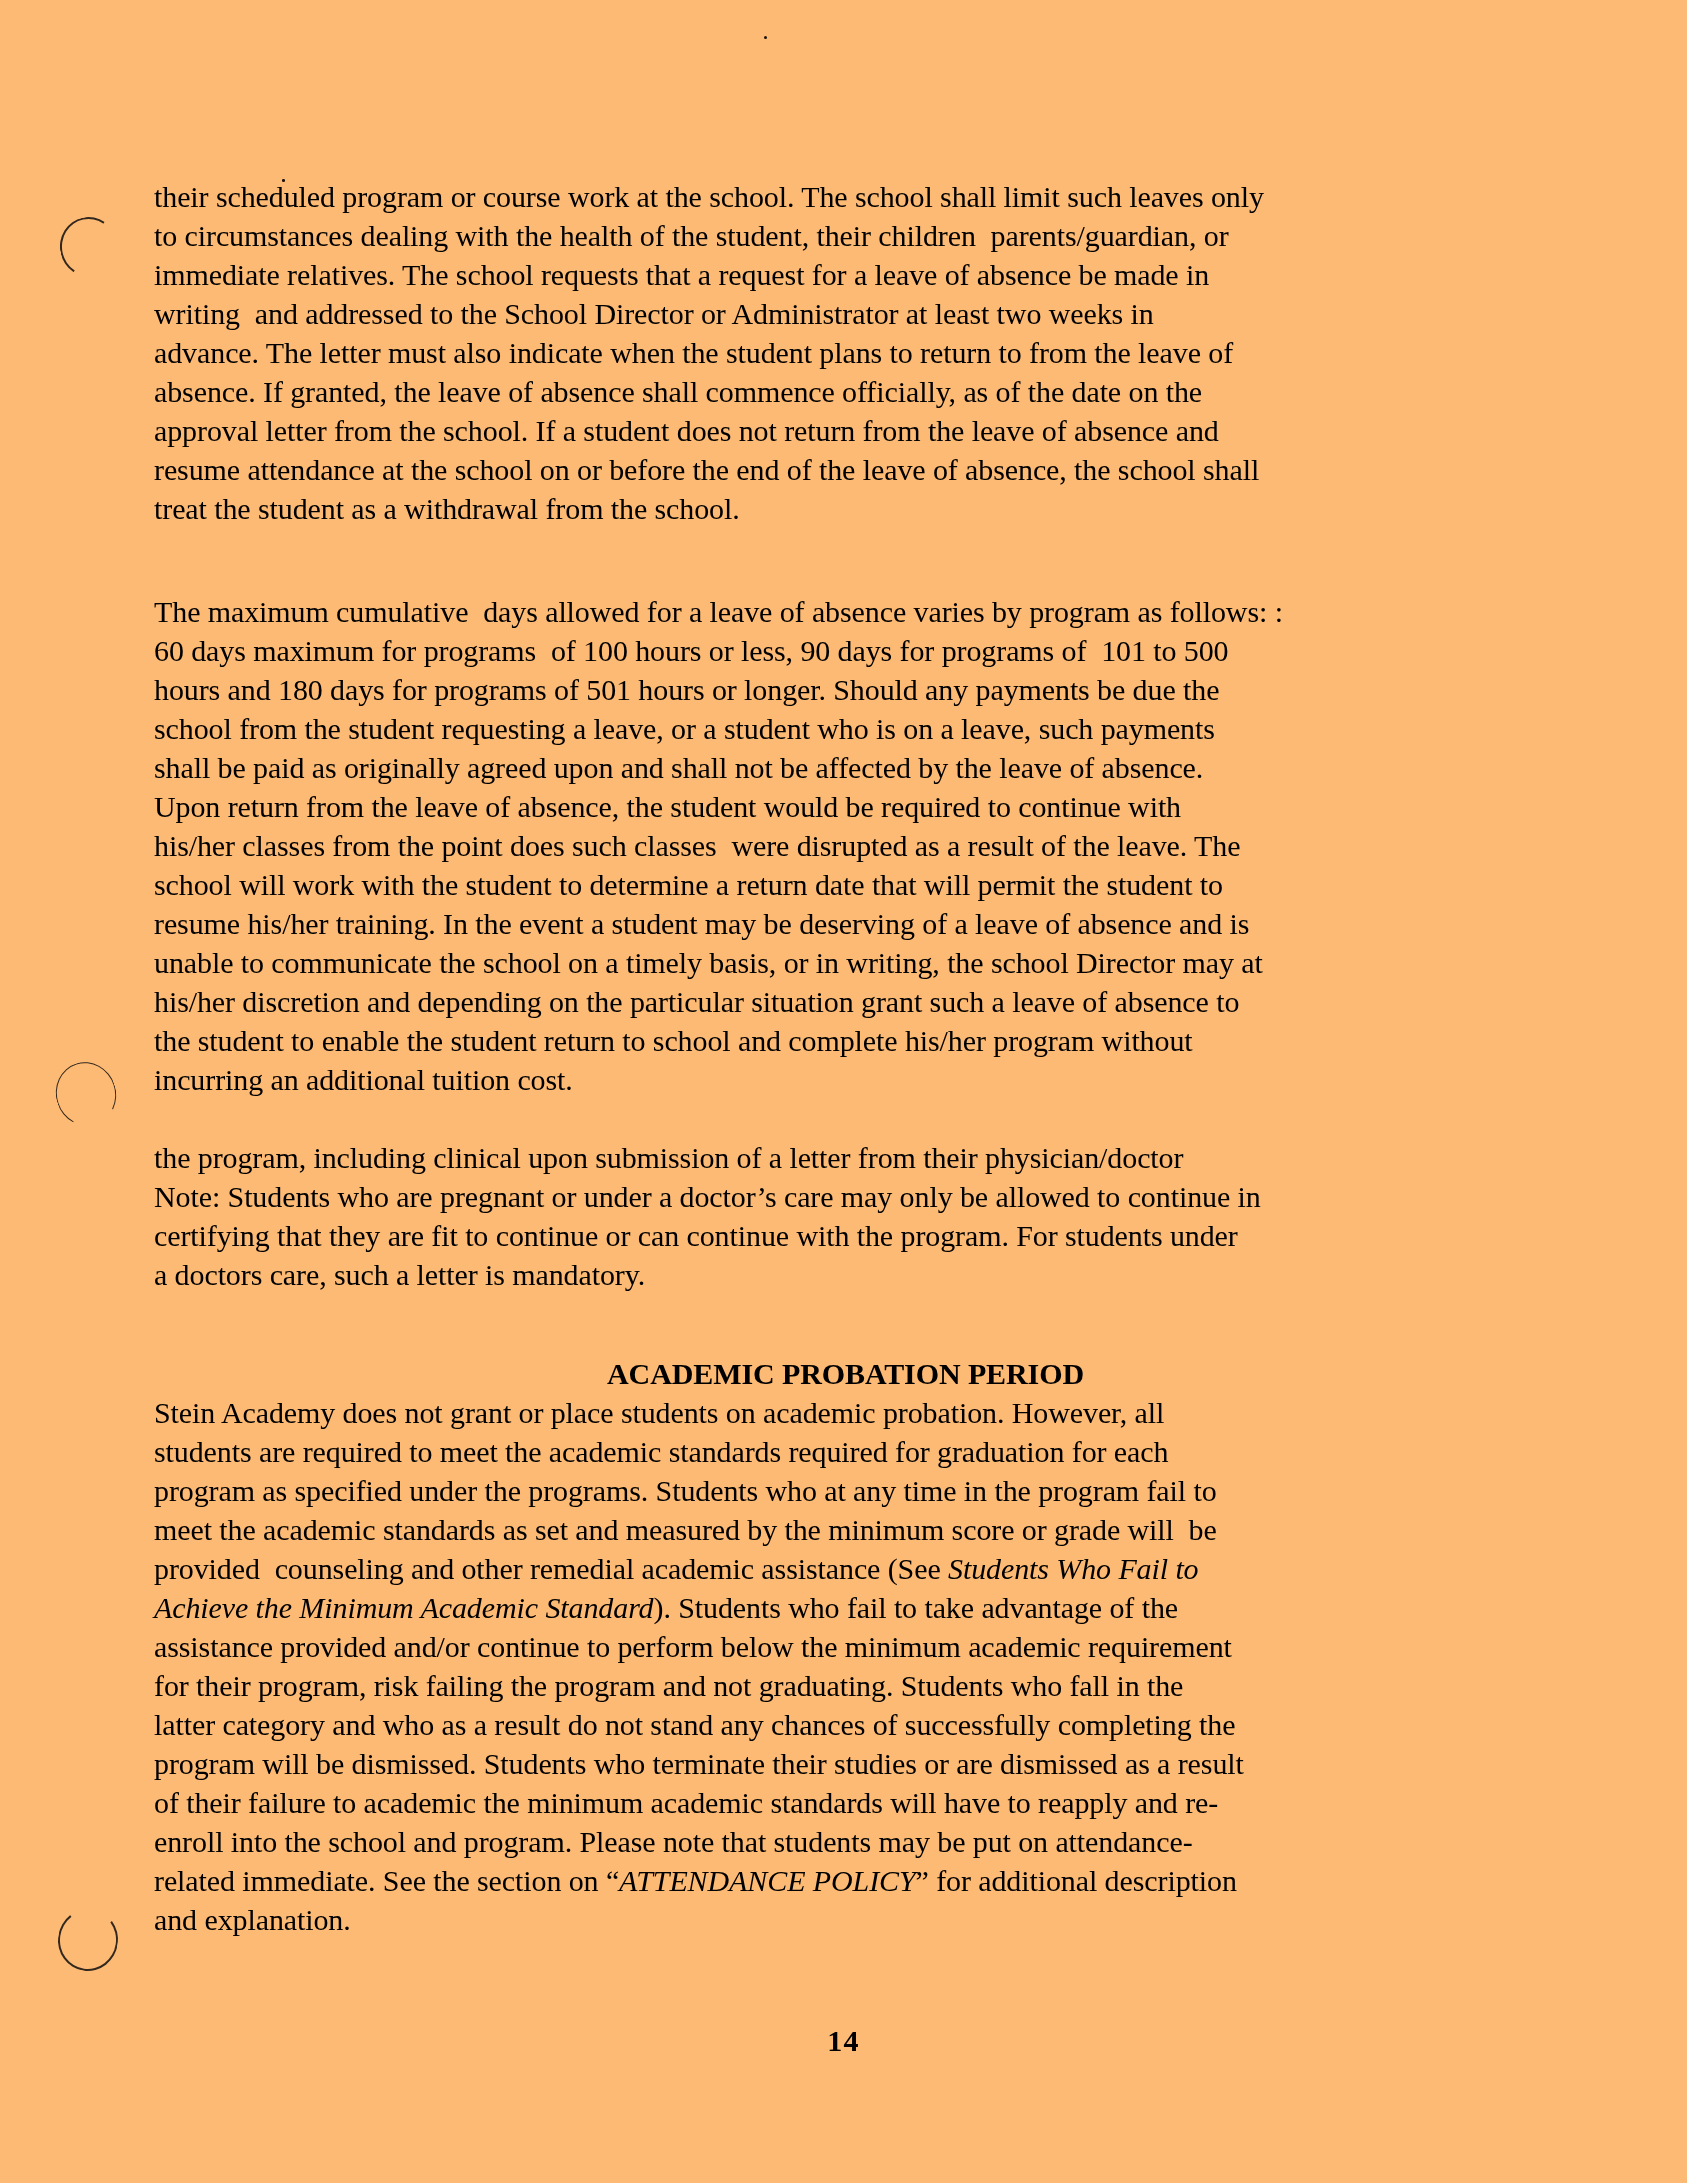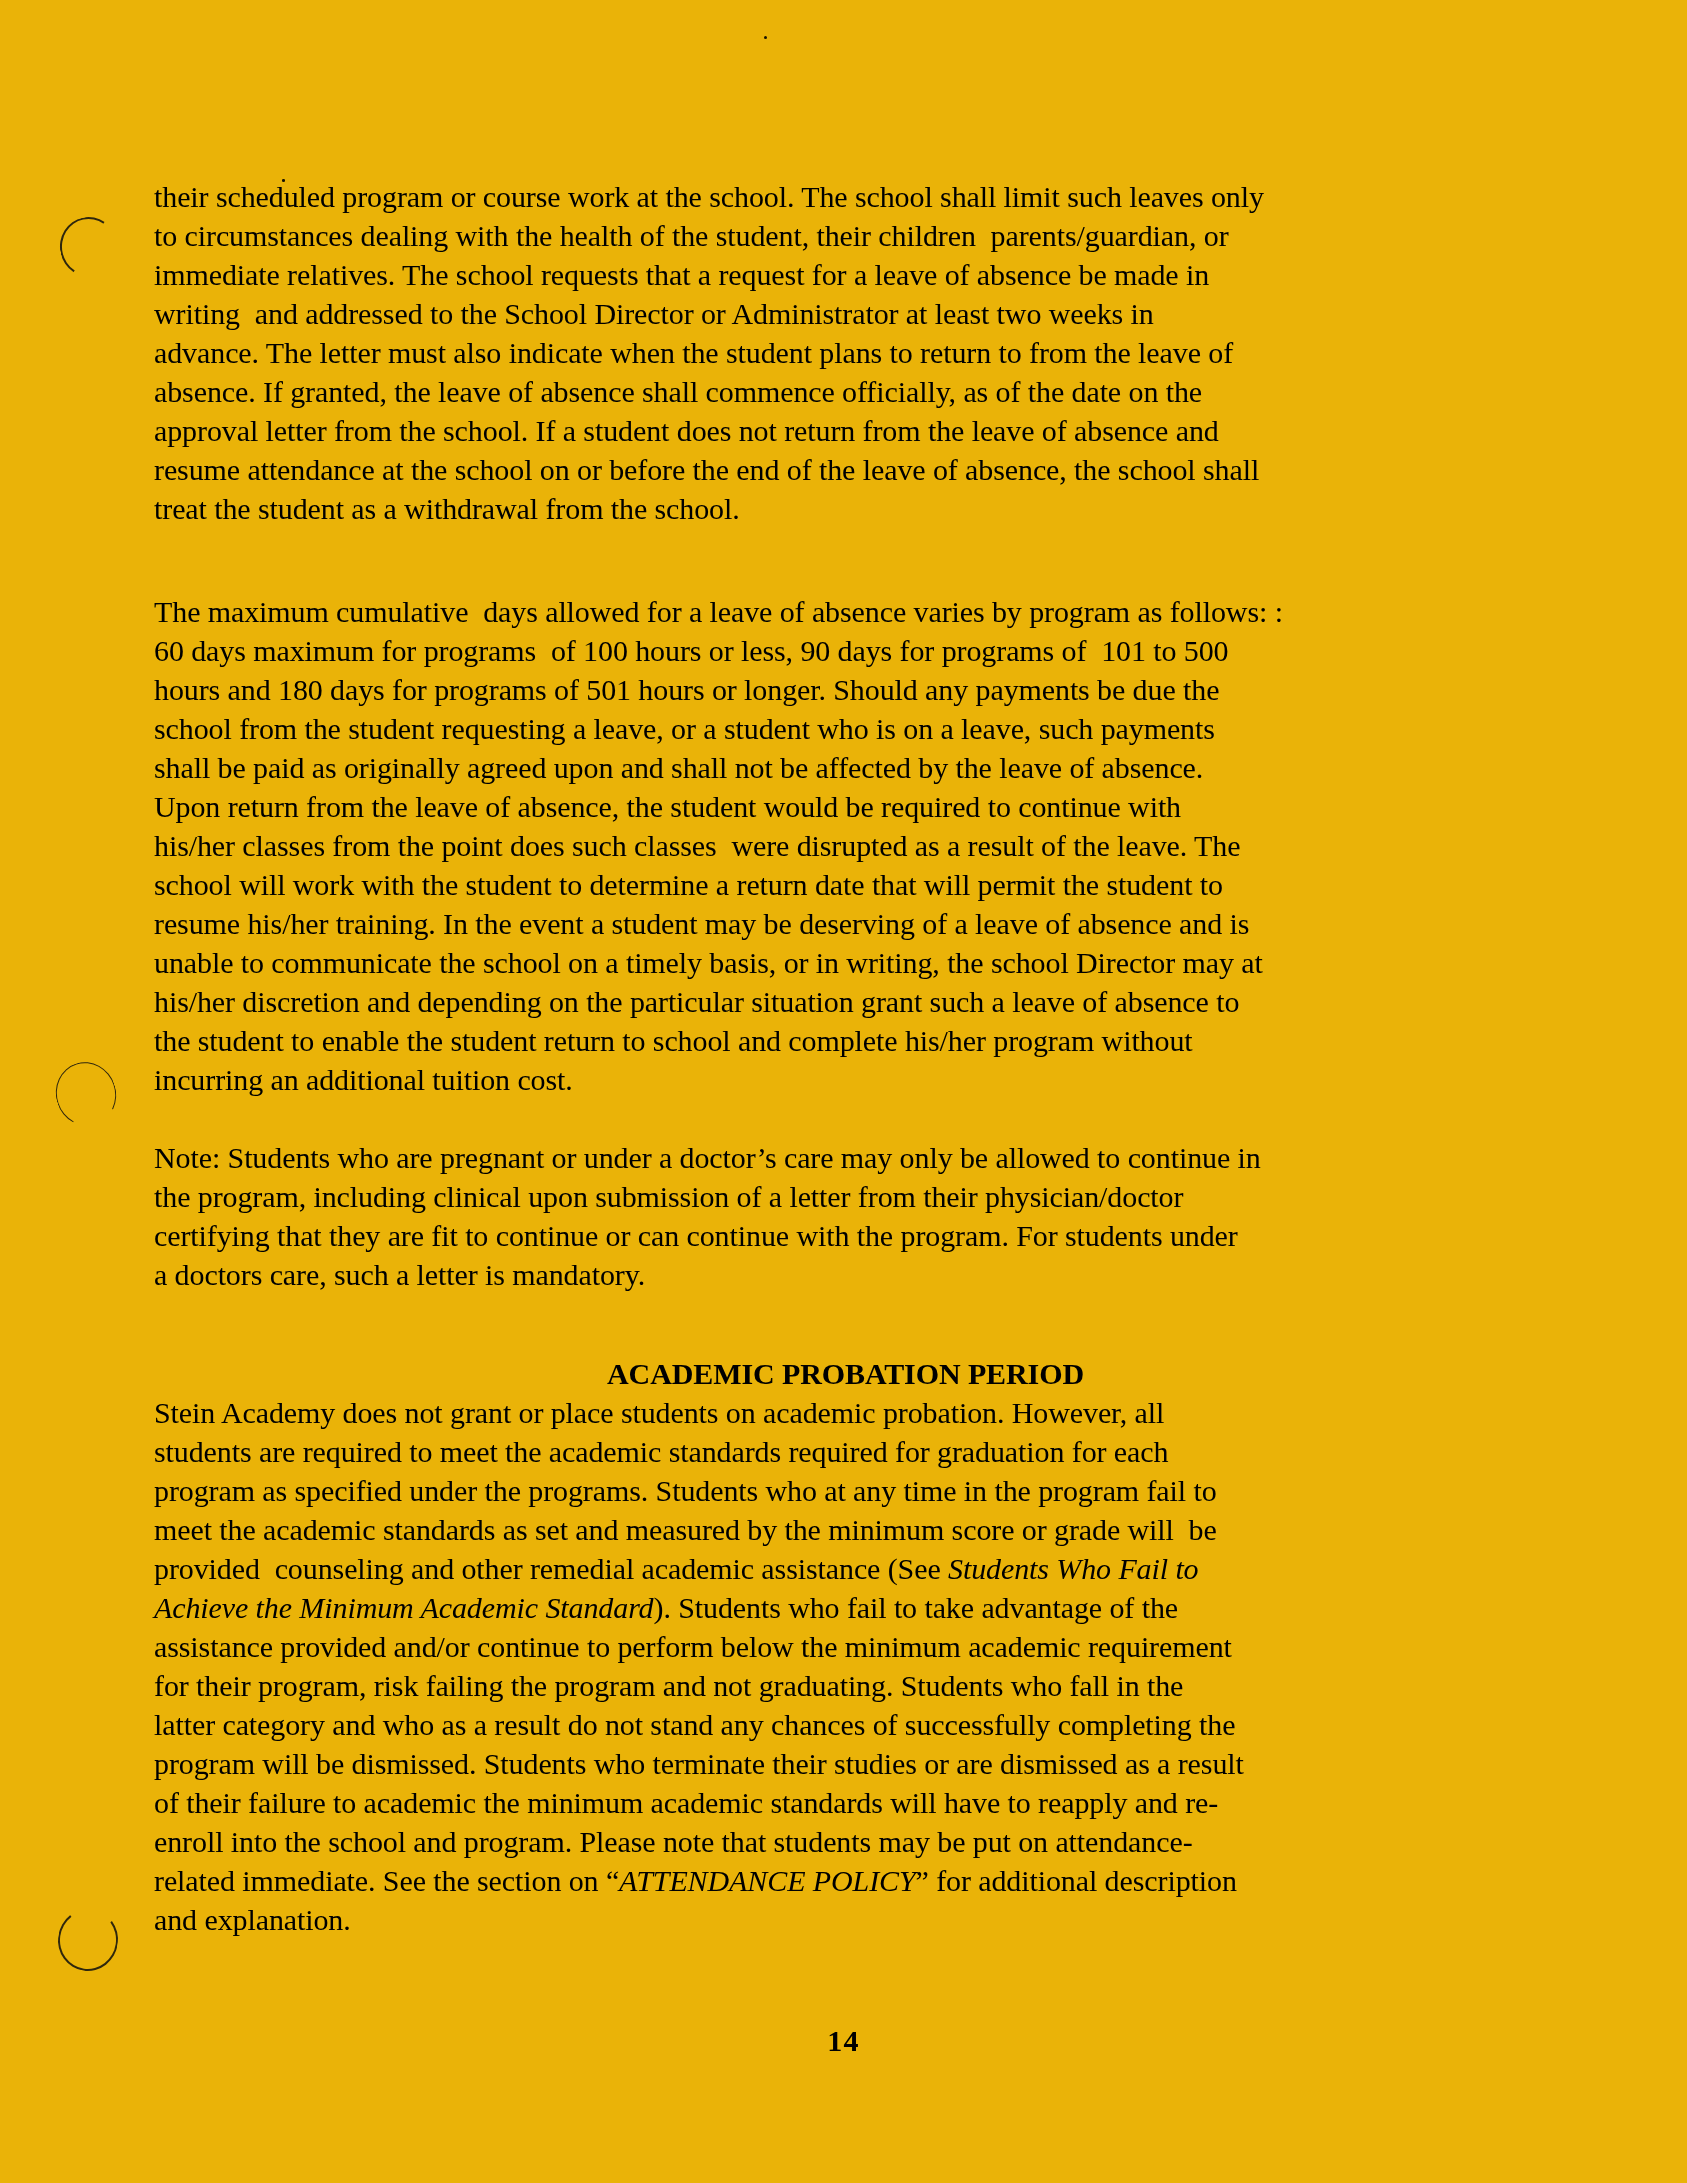--- a/index.html
+++ b/index.html
@@ -1,20 +1,20 @@
 <!DOCTYPE html>
 <html style="font-size:10.6px"><head>
 <meta charset="utf-8">
 <style>
   html, body { margin: 0; padding: 0; background: #e8e8e8; }
   .page {
     position: relative;
     width: 1687px;
     height: 2183px;
-    background: #eab308;
+    background: #fdba74;
     font-family: "Liberation Serif", "DejaVu Serif", serif;
     color: #000;
     overflow: hidden;
   }
   .content {
     position: absolute;
     left: 154px;
     top: 177px;
     width: 1383px;
     font-size: 30px;
@@ -110,22 +110,22 @@
         <div class="line" data-name="text-line"><span>Upon return from the leave of absence, the student would be required to continue with</span></div>
         <div class="line" data-name="text-line"><span>his/her classes from the point does such classes  were disrupted as a result of the leave. The</span></div>
         <div class="line" data-name="text-line"><span>school will work with the student to determine a return date that will permit the student to</span></div>
         <div class="line" data-name="text-line"><span>resume his/her training. In the event a student may be deserving of a leave of absence and is</span></div>
         <div class="line" data-name="text-line"><span>unable to communicate the school on a timely basis, or in writing, the school Director may at</span></div>
         <div class="line" data-name="text-line"><span>his/her discretion and depending on the particular situation grant such a leave of absence to</span></div>
         <div class="line" data-name="text-line"><span>the student to enable the student return to school and complete his/her program without</span></div>
         <div class="line" data-name="text-line"><span>incurring an additional tuition cost.</span></div>
       </div>
       <div data-name="pregnancy-note-paragraph" class="para">
+        <div class="line" data-name="text-line"><span>the program, including clinical upon submission of a letter from their physician/doctor</span></div>
         <div class="line" data-name="text-line"><span>Note: Students who are pregnant or under a doctor’s care may only be allowed to continue in</span></div>
-        <div class="line" data-name="text-line"><span>the program, including clinical upon submission of a letter from their physician/doctor</span></div>
         <div class="line" data-name="text-line"><span>certifying that they are fit to continue or can continue with the program. For students under</span></div>
         <div class="line" data-name="text-line"><span>a doctors care, such a letter is mandatory.</span></div>
       </div>
       <div data-name="academic-probation-heading" class="heading">ACADEMIC PROBATION PERIOD</div>
       <div data-name="academic-probation-paragraph" class="para">
         <div class="line" data-name="text-line"><span>Stein Academy does not grant or place students on academic probation. However, all</span></div>
         <div class="line" data-name="text-line"><span>students are required to meet the academic standards required for graduation for each</span></div>
         <div class="line" data-name="text-line"><span>program as specified under the programs. Students who at any time in the program fail to</span></div>
         <div class="line" data-name="text-line"><span>meet the academic standards as set and measured by the minimum score or grade will  be</span></div>
         <div class="line" data-name="text-line"><span>provided  counseling and other remedial academic assistance (See </span><span class="it">Students Who Fail to</span></div>

